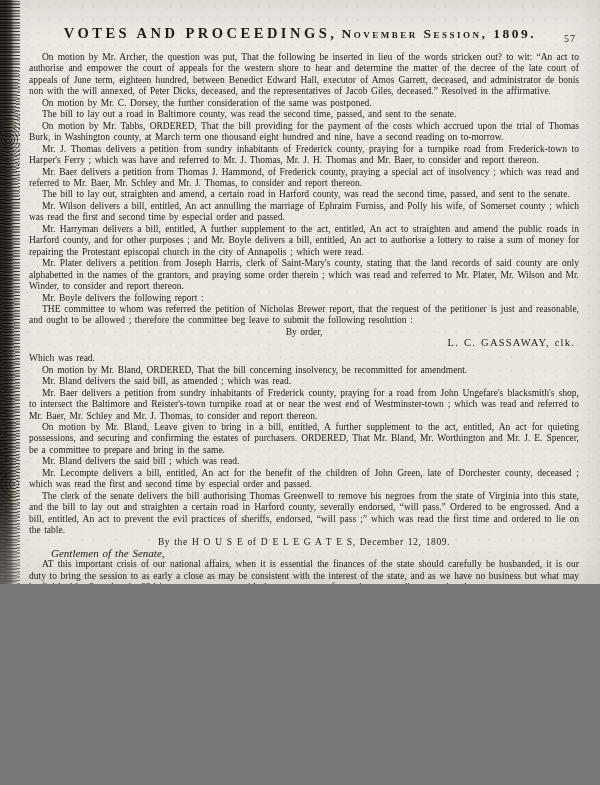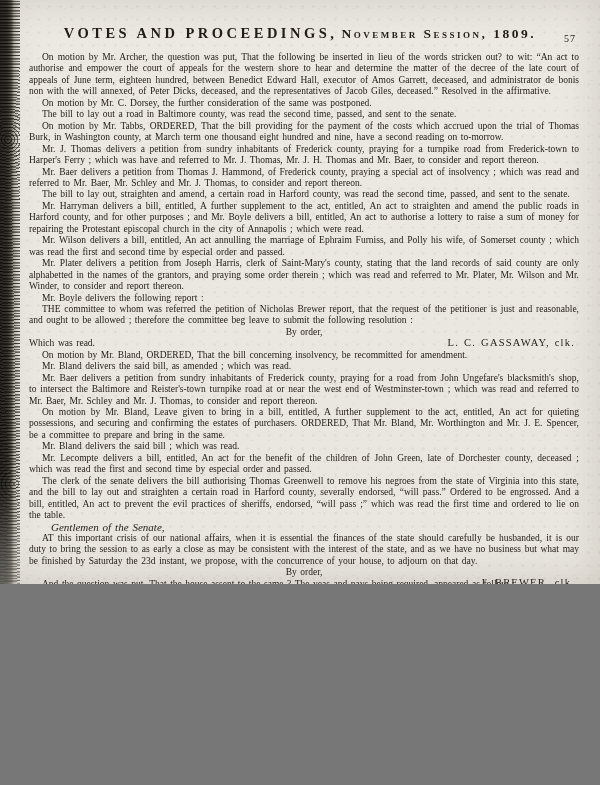--- a/index.html
+++ b/index.html
@@ -42,21 +42,21 @@
   .page-number{
     position:absolute;right:24px;top:33px;
     font-weight:normal;font-size:10px;color:#211c16;letter-spacing:1px;
   }
   .body-text{
     position:absolute;left:29px;right:21px;top:52px;
     font-size:9.5px;line-height:11.45px;
     text-align:justify;word-spacing:1.2px;
   }
   .para{margin:0;text-indent:13px;}
-  .flush{text-indent:0;}
+  .flush{text-indent:0;margin-top:15px;}
   .house{text-align:center;text-indent:0;letter-spacing:.6px;}
   .salutation{font-style:italic;text-indent:22px;text-align:left;font-size:11px;}
   .byorder{position:relative;text-align:center;height:11.45px;}
   .byorder-right{position:absolute;right:4px;top:10px;letter-spacing:1.2px;font-size:10.5px;}
   .mark{text-align:center;text-indent:0;margin-top:9px;font-size:10.5px;font-weight:bold;letter-spacing:1px;}
 </style>
 </head>
 <body>
 
 <div class="page">
@@ -69,33 +69,34 @@
   <div class="page-number">57</div>
 
   <div class="body-text">
       <p class="para ">On motion by Mr. Archer, the question was put, That the following be inserted in lieu of the words stricken out? to wit: “An act to authorise and empower the court of appeals for the western shore to hear and determine the matter of the decree of the late court of appeals of June term, eighteen hundred, between Benedict Edward Hall, executor of Amos Garrett, deceased, and administrator de bonis non with the will annexed, of Peter Dicks, deceased, and the representatives of Jacob Giles, deceased.”  Resolved in the affirmative.</p>
       <p class="para ">On motion by Mr. C. Dorsey, the further consideration of the same was postponed.</p>
       <p class="para ">The bill to lay out a road in Baltimore county, was read the second time, passed, and sent to the senate.</p>
       <p class="para ">On motion by Mr. Tabbs, ORDERED, That the bill providing for the payment of the costs which accrued upon the trial of Thomas Burk, in Washington county, at March term one thousand eight hundred and nine, have a second reading on to-morrow.</p>
       <p class="para ">Mr. J. Thomas delivers a petition from sundry inhabitants of Frederick county, praying for a turnpike road from Frederick-town to Harper's Ferry ; which was have and referred to Mr. J. Thomas, Mr. J. H. Thomas and Mr. Baer, to consider and report thereon.</p>
       <p class="para ">Mr. Baer delivers a petition from Thomas J. Hammond, of Frederick county, praying a special act of insolvency ; which was read and referred to Mr. Baer, Mr. Schley and Mr. J. Thomas, to consider and report thereon.</p>
       <p class="para ">The bill to lay out, straighten and amend, a certain road in Harford county, was read the second time, passed, and sent to the senate.</p>
+      <p class="para ">Mr. Wilson delivers a bill, entitled, An act annulling the marriage of Ephraim Furniss, and Polly his wife, of Somerset county ; which was read the first and second time by especial order and passed.</p>
       <p class="para ">Mr. Harryman delivers a bill, entitled, A further supplement to the act, entitled, An act to straighten and amend the public roads in Harford county, and for other purposes ; and Mr. Boyle delivers a bill, entitled, An act to authorise a lottery to raise a sum of money for repairing the Protestant episcopal church in the city of Annapolis ; which were read.</p>
-      <p class="para ">Mr. Wilson delivers a bill, entitled, An act annulling the marriage of Ephraim Furniss, and Polly his wife, of Somerset county ; which was read the first and second time by especial order and passed.</p>
       <p class="para ">Mr. Plater delivers a petition from Joseph Harris, clerk of Saint-Mary's county, stating that the land records of said county are only alphabetted in the names of the grantors, and praying some order therein ; which was read and referred to Mr. Plater, Mr. Wilson and Mr. Winder, to consider and report thereon.</p>
       <p class="para ">Mr. Boyle delivers the following report :</p>
       <p class="para ">THE committee to whom was referred the petition of Nicholas Brewer report, that the request of the petitioner is just and reasonable, and ought to be allowed ; therefore the committee beg leave to submit the following resolution :</p>
       <div class="byorder"><span class="byorder-center">By order,</span><span class="byorder-right">L. C. GASSAWAY, clk.</span></div>
       <p class="para flush">Which was read.</p>
       <p class="para ">On motion by Mr. Bland, ORDERED, That the bill concerning insolvency, be recommitted for amendment.</p>
       <p class="para ">Mr. Bland delivers the said bill, as amended ; which was read.</p>
       <p class="para ">Mr. Baer delivers a petition from sundry inhabitants of Frederick county, praying for a road from John Ungefare's blacksmith's shop, to intersect the Baltimore and Reister's-town turnpike road at or near the west end of Westminster-town ; which was read and referred to Mr. Baer, Mr. Schley and Mr. J. Thomas, to consider and report thereon.</p>
       <p class="para ">On motion by Mr. Bland, Leave given to bring in a bill, entitled, A further supplement to the act, entitled, An act for quieting possessions, and securing and confirming the estates of purchasers.  ORDERED, That Mr. Bland, Mr. Worthington and Mr. J. E. Spencer, be a committee to prepare and bring in the same.</p>
       <p class="para ">Mr. Bland delivers the said bill ; which was read.</p>
       <p class="para ">Mr. Lecompte delivers a bill, entitled, An act for the benefit of the children of John Green, late of Dorchester county, deceased ; which was read the first and second time by especial order and passed.</p>
       <p class="para ">The clerk of the senate delivers the bill authorising Thomas Greenwell to remove his negroes from the state of Virginia into this state, and the bill to lay out and straighten a certain road in Harford county, severally endorsed, “will pass.” Ordered to be engrossed.  And a bill, entitled, An act to prevent the evil practices of sheriffs, endorsed, “will pass ;” which was read the first time and ordered to lie on the table.</p>
+      <p class="para house">By the H O U S E  of  D E L E G A T E S,  December 12,  1809.</p>
       <p class="para salutation">Gentlemen of the Senate,</p>
       <p class="para ">AT this important crisis of our national affairs, when it is essential the finances of the state should carefully be husbanded, it is our duty to bring the session to as early a close as may be consistent with the interest of the state, and as we have no business but what may be finished by Saturday the 23d instant, we propose, with the concurrence of your house, to adjourn on that day.</p>
       <div class="byorder"><span class="byorder-center">By order,</span><span class="byorder-right">J. BREWER, clk.</span></div>
       <p class="para ">And the question was put, That the house assent to the same ?  The yeas and nays being required, appeared as follow :</p>
       <p class="para mark">H</p>
     </div>
 </div>
 
 </body></html>

